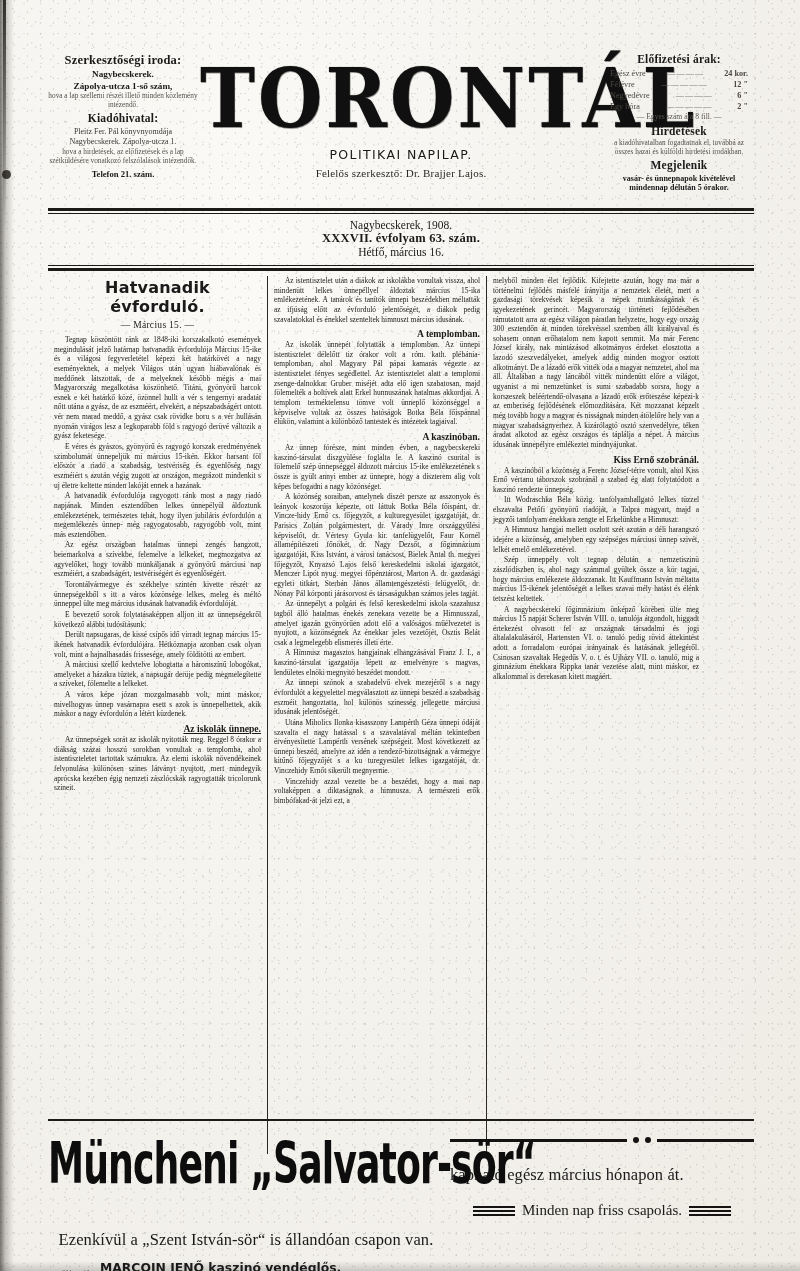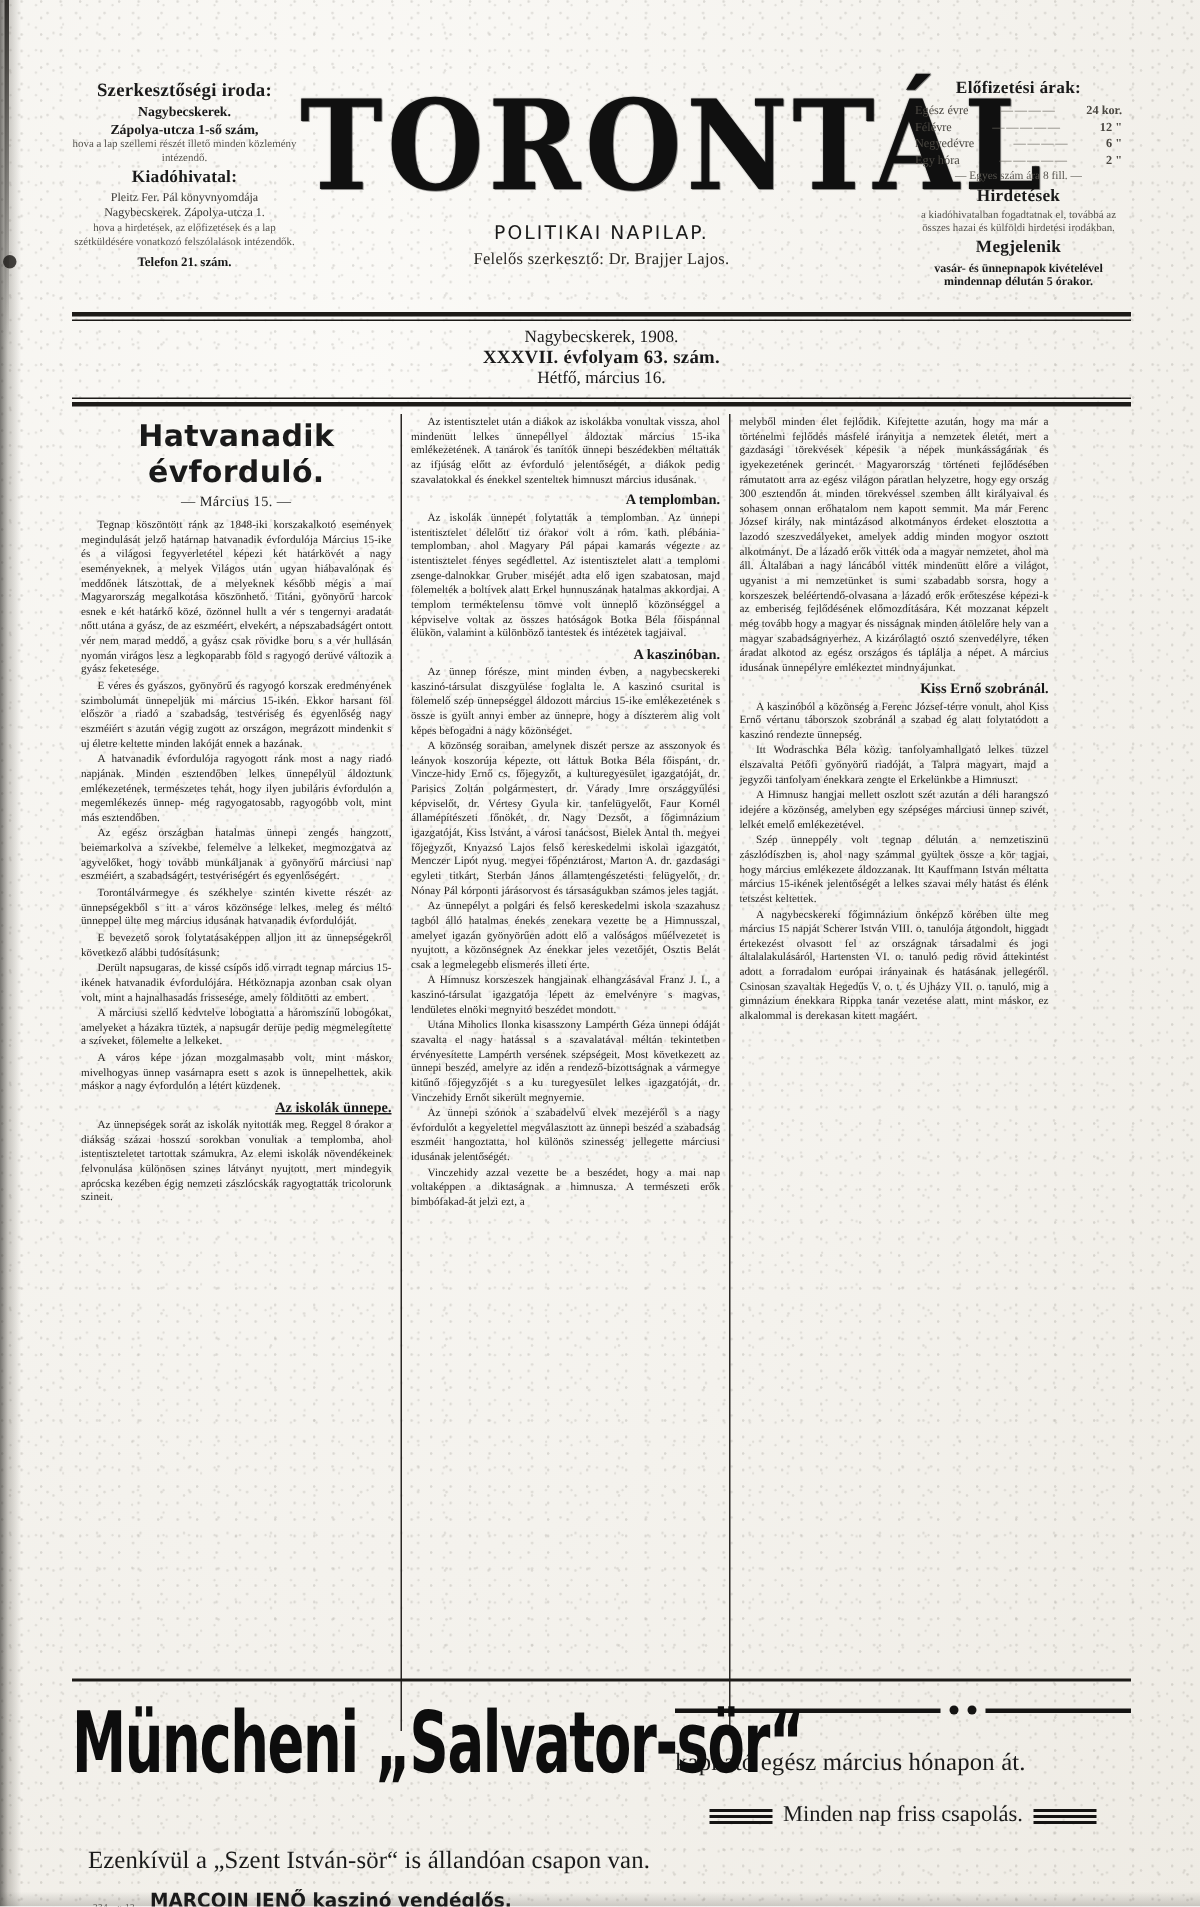--- a/index.html
+++ b/index.html
@@ -169,21 +169,21 @@
     width: 219px;
     padding: 0 6px;
     box-sizing: border-box;
     position: relative;
   }
   .col + .col { border-left: 1px solid #2a2724; }
 
   .art-title {
     text-align: center;
     font-family: "DejaVu Sans", sans-serif;
-    font-size: 20px;
+    font-size: 16px;
     font-weight: bold;
     letter-spacing: .2px;
     margin: 2px 12px 3px;
   }
   .art-sub {
     text-align: center;
     font-size: 9.5px;
     font-weight: normal;
     letter-spacing: .3px;
     margin: 4px 0 5px;
@@ -384,23 +384,23 @@
     </div>
 
     <div class="col">
       <p class="body">Az istentisztelet után a diákok az iskolákba vonultak vissza, ahol mindenütt lelkes ünnepéllyel áldoztak március 15-ika emlékezetének. A tanárok és tanítók ünnepi beszédekben méltatták az ifjúság előtt az évforduló jelentőségét, a diákok pedig szavalatokkal és énekkel szenteltek himnuszt március idusának.</p>
       <div class="sec-head">A templomban.</div>
       <p class="body">Az iskolák ünnepét folytatták a templomban. Az ünnepi istentisztelet délelőtt tiz órakor volt a róm. kath. plébánia-templomban, ahol Magyary Pál pápai kamarás végezte az istentisztelet fényes segédlettel. Az istentisztelet alatt a templomi zsenge-dalnokkar Gruber miséjét adta elő igen szabatosan, majd fölemelték a boltívek alatt Erkel hunnuszának hatalmas akkordjai. A templom terméktelensu tömve volt ünneplő közönséggel a képviselve voltak az összes hatóságok Botka Béla főispánnal élükön, valamint a különböző tantestek és intézetek tagjaival.</p>
       <div class="sec-head">A kaszinóban.</div>
       <p class="body">Az ünnep fórésze, mint minden évben, a nagybecskereki kaszinó-társulat diszgyülése foglalta le. A kaszinó csurital is fölemelő szép ünnepséggel áldozott március 15-ike emlékezetének s össze is gyült annyi ember az ünnepre, hogy a díszterem alig volt képes befogadni a nagy közönséget.</p>
       <p class="body">A közönség soraiban, amelynek diszét persze az asszonyok és leányok koszorúja képezte, ott láttuk Botka Béla főispánt, dr. Vincze-hidy Ernő cs. főjegyzőt, a kulturegyesület igazgatóját, dr. Parisics Zoltán polgármestert, dr. Várady Imre országgyűlési képviselőt, dr. Vértesy Gyula kir. tanfelügyelőt, Faur Kornél államépítészeti főnökét, dr. Nagy Dezsőt, a főgimnázium igazgatóját, Kiss Istvánt, a városi tanácsost, Bielek Antal th. megyei főjegyzőt, Knyazsó Lajos felső kereskedelmi iskolai igazgatót, Menczer Lipót nyug. megyei főpénztárost, Marton A. dr. gazdasági egyleti titkárt, Sterbán János államtengészetésti felügyelőt, dr. Nónay Pál kórponti járásorvost és társaságukban számos jeles tagját.</p>
       <p class="body">Az ünnepélyt a polgári és felső kereskedelmi iskola szazahusz tagból álló hatalmas énekés zenekara vezette be a Himnusszal, amelyet igazán gyönyörűen adott elő a valóságos műélvezetet is nyujtott, a közönségnek Az énekkar jeles vezetőjét, Osztis Belát csak a legmelegebb elismerés illeti érte.</p>
-      <p class="body">A Himnusz korszeszek hangjainak elhangzásával Franz J. I., a kaszinó-társulat igazgatója lépett az emelvényre s magvas, lendületes elnöki megnyitó beszédet mondott.</p>
+      <p class="body">A Himnusz magasztos hangjainak elhangzásával Franz J. I., a kaszinó-társulat igazgatója lépett az emelvényre s magvas, lendületes elnöki megnyitó beszédet mondott.</p>
+      <p class="body">Az ünnepi szónok a szabadelvű elvek mezejéről s a nagy évfordulót a kegyelettel megválasztott az ünnepi beszéd a szabadság eszméit hangoztatta, hol különös szinesség jellegette márciusi idusának jelentőségét.</p>
       <p class="body">Utána Miholics Ilonka kisasszony Lampérth Géza ünnepi ódáját szavalta el nagy hatással s a szavalatával méltán tekintetben érvényesítette Lampérth versének szépségeit. Most következett az ünnepi beszéd, amelyre az idén a rendező-bizottságnak a vármegye kitűnő főjegyzőjét s a ku turegyesület lelkes igazgatóját, dr. Vinczehidy Ernőt sikerült megnyernie.</p>
-      <p class="body">Az ünnepi szónok a szabadelvű elvek mezejéről s a nagy évfordulót a kegyelettel megválasztott az ünnepi beszéd a szabadság eszméit hangoztatta, hol különös szinesség jellegette márciusi idusának jelentőségét.</p>
       <p class="body">Vinczehidy azzal vezette be a beszédet, hogy a mai nap voltaképpen a diktaságnak a himnusza. A természeti erők bimbófakad-át jelzi ezt, a</p>
     </div>
 
     <div class="col">
       <p class="body noind">melyből minden élet fejlődik. Kifejtette azután, hogy ma már a történelmi fejlődés másfelé irányitja a nemzetek életét, mert a gazdasági törekvések képesik a népek munkásságának és igyekezetének gerincét. Magyarország történeti fejlődésében rámutatott arra az egész világon páratlan helyzetre, hogy egy ország 300 esztendőn át minden törekvéssel szemben állt királyaival és sohasem onnan erőhatalom nem kapott semmit. Ma már Ferenc József király, nak mintázásod alkotmányos érdeket elosztotta a lazodó szeszvedályeket, amelyek addig minden mogyor osztott alkotmányt. De a lázadó erők vitték oda a magyar nemzetet, ahol ma áll. Általában a nagy láncából vitték mindenütt előre a világot, ugyanist a mi nemzetünket is sumi szabadabb sorsra, hogy a korszeszek beléértendő-olvasana a lázadó erők erőteszése képezi-k az emberiség fejlődésének előmozdítására. Két mozzanat képzelt még tovább hogy a magyar és nisságnak minden átölelőre hely van a magyar szabadságnyerhez. A kizárólagtó osztó szenvedélyre, téken áradat alkotod az egész országos és táplálja a népet. A március idusának ünnepélyre emlékeztet mindnyájunkat.</p>
       <div class="sec-head">Kiss Ernő szobránál.</div>
       <p class="body">A kaszinóból a közönség a Ferenc József-térre vonult, ahol Kiss Ernő vértanu táborszok szobránál a szabad ég alatt folytatódott a kaszinó rendezte ünnepség.</p>
       <p class="body">Itt Wodraschka Béla közig. tanfolyamhallgató lelkes tüzzel elszavalta Petőfi gyönyörű riadóját, a Talpra magyart, majd a jegyzői tanfolyam énekkara zengte el Erkelünkbe a Himnuszt.</p>
       <p class="body">A Himnusz hangjai mellett oszlott szét azután a déli harangszó idejére a közönség, amelyben egy szépséges márciusi ünnep szivét, lelkét emelő emlékezetével.</p>
       <p class="body">Szép ünneppély volt tegnap délután a nemzetiszinü zászlódíszben is, ahol nagy számmal gyültek össze a kör tagjai, hogy március emlékezete áldozzanak. Itt Kauffmann István méltatta március 15-ikének jelentőségét a lelkes szavai mély hatást és élénk tetszést keltettek.</p>

